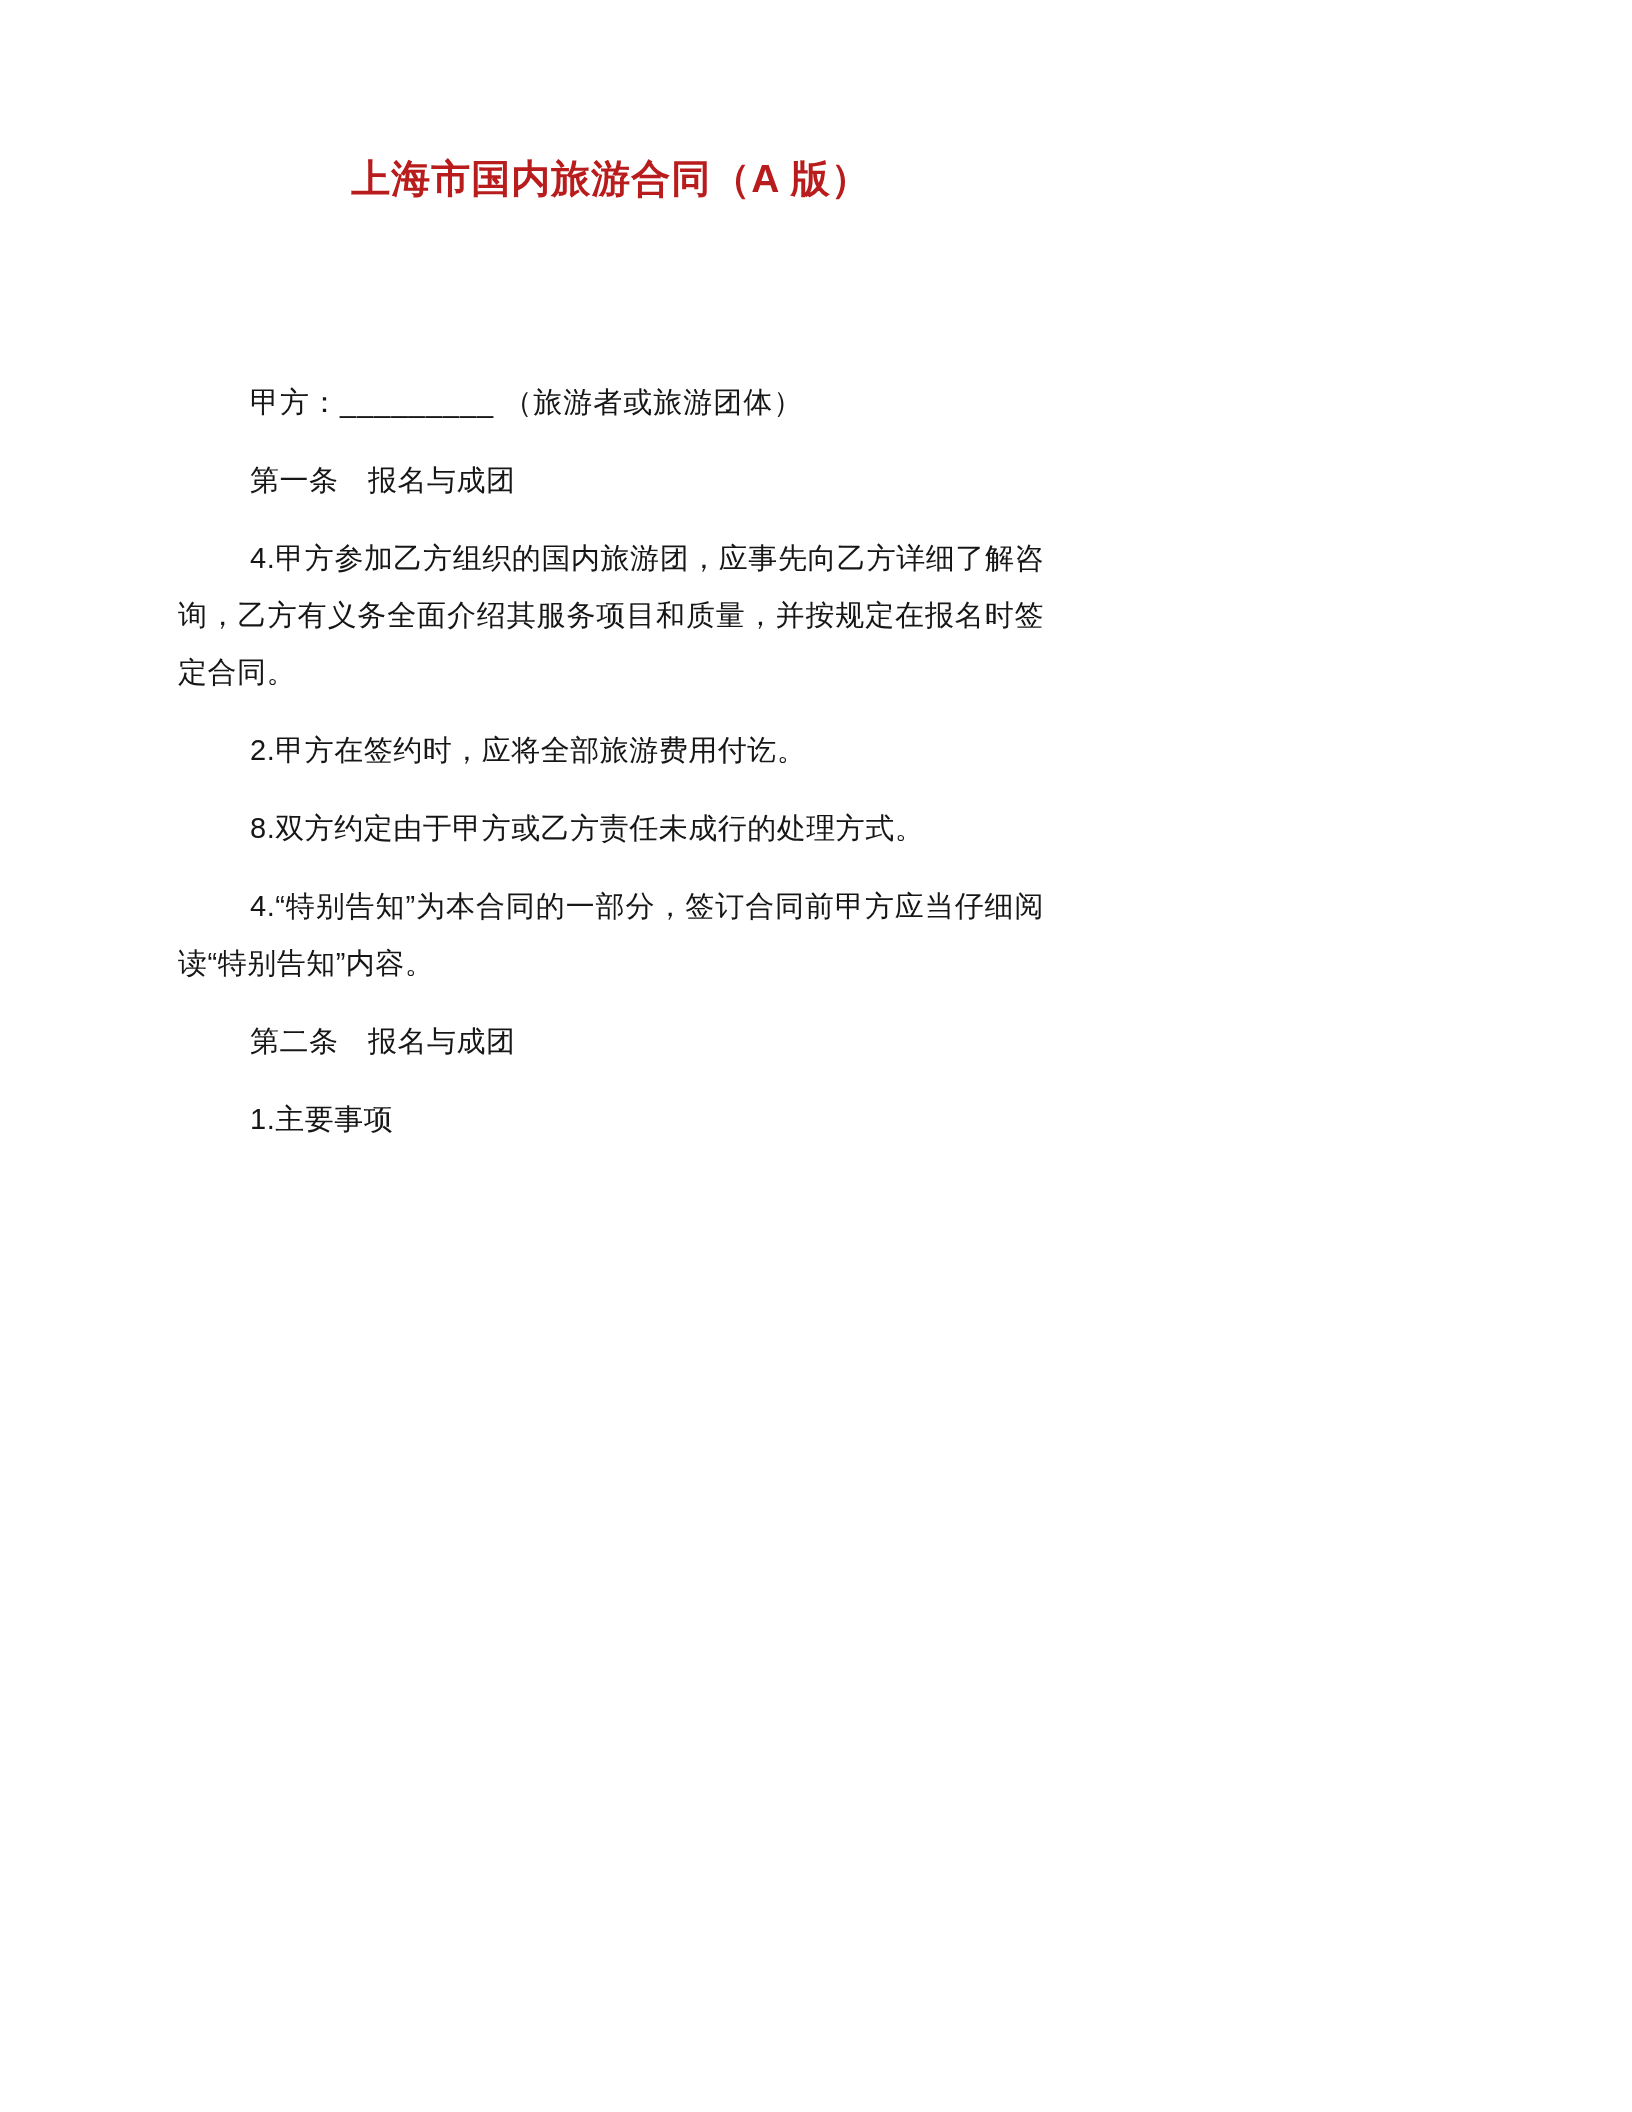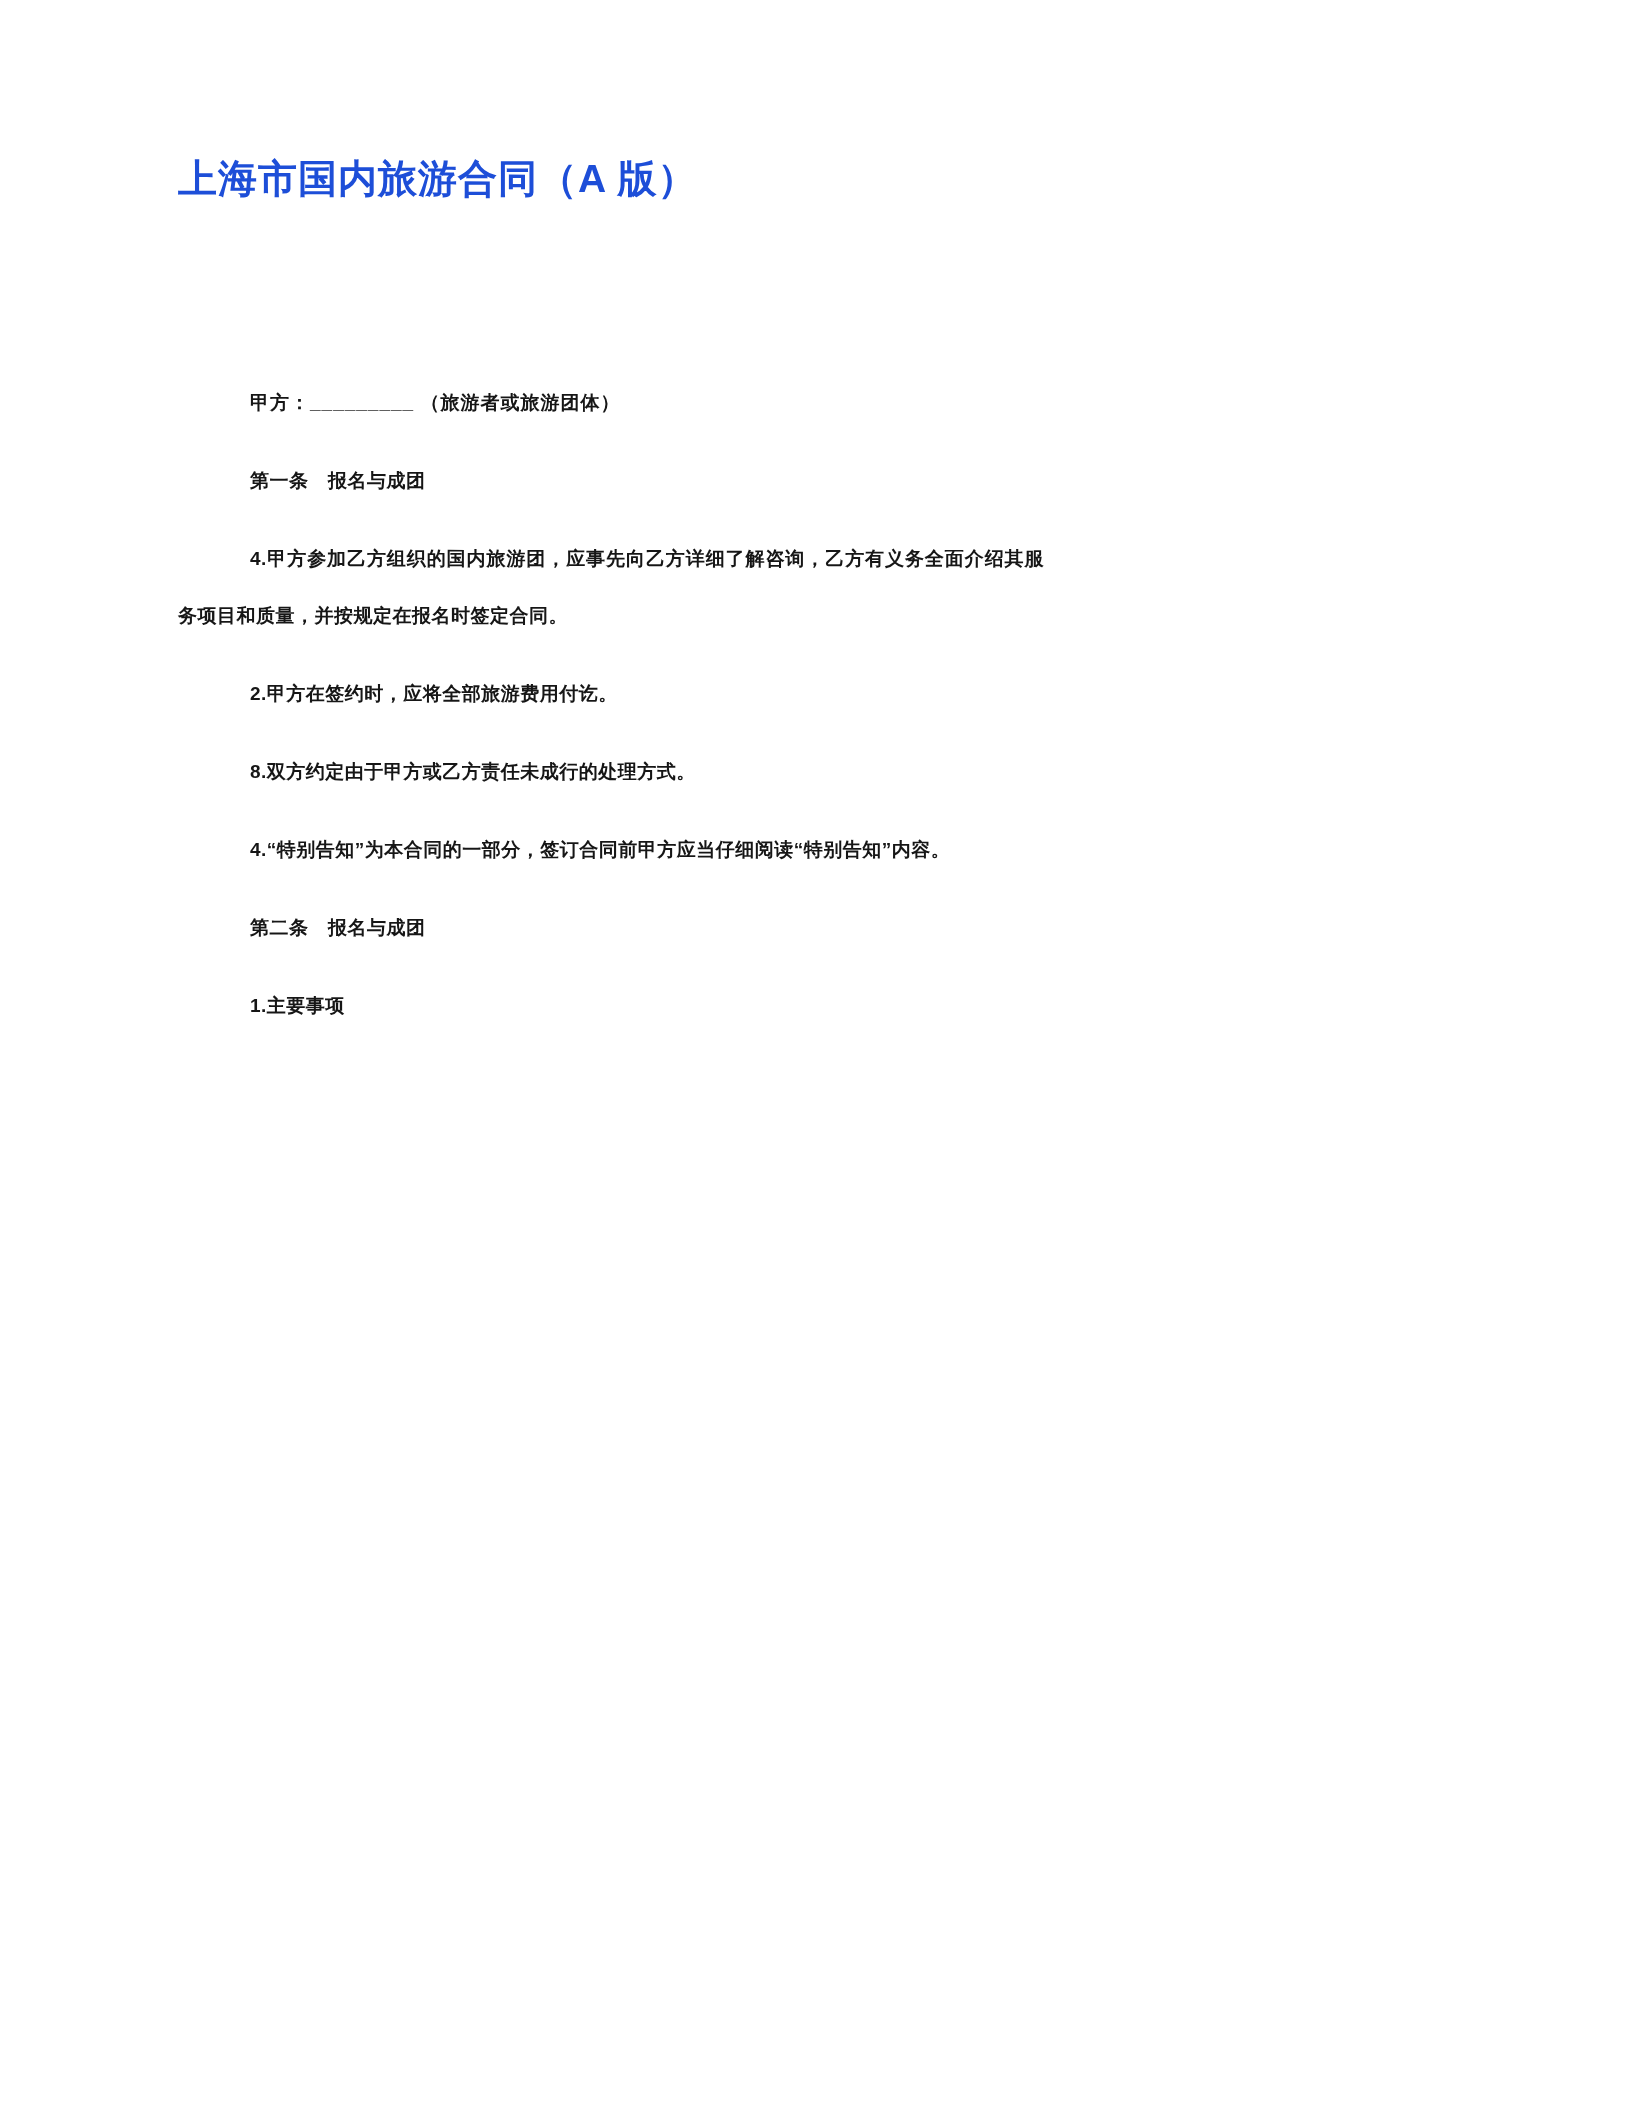--- a/index.html
+++ b/index.html
@@ -29,30 +29,30 @@
   .content {
     position: absolute;
     top: 152px;
     left: 178px;
     width: 866px;
   }
 
   .title {
     font-size: 39px;
     font-weight: 700;
-    text-align: left;
+    text-align: center;
     letter-spacing: 1px;
-    color: #1d4ed8;
+    color: #b91c1c;
     margin-bottom: 168px;
     font-family: "Liberation Sans", "DejaVu Sans", sans-serif;
   }
 
   .para {
-    font-size: 19px;
-    font-weight: 700;
+    font-size: 29px;
+    font-weight: 400;
     line-height: 57px;
     text-align: justify;
     text-indent: 72px;
     margin-bottom: 21px;
     color: #161616;
     letter-spacing: 0.5px;
     word-break: break-all;
   }
 
   .para.blank-line {

